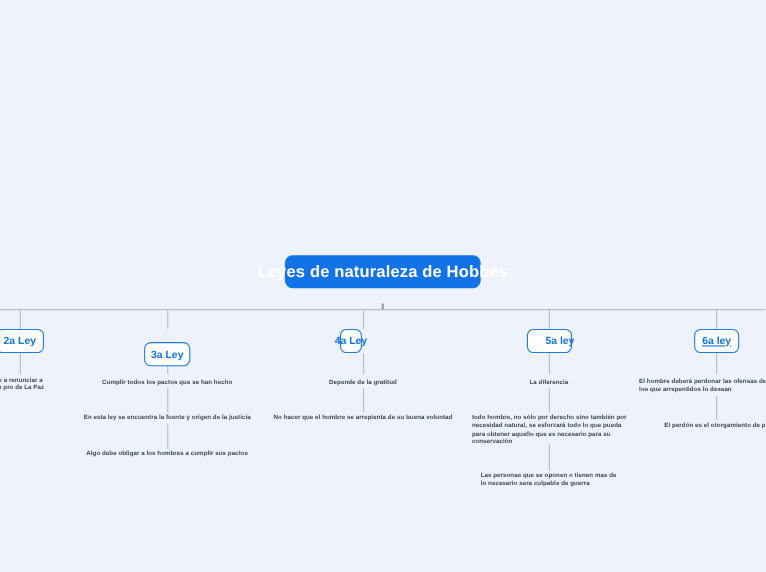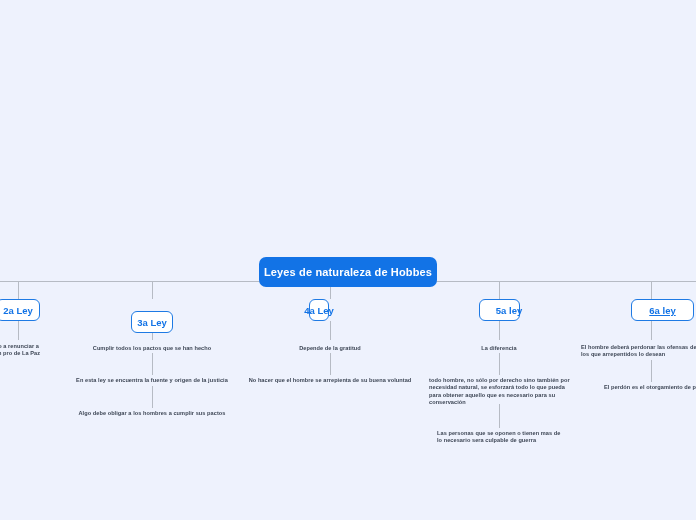--- a/index.html
+++ b/index.html
@@ -25,31 +25,31 @@
     background: #b6bbc4;
   }
   .conn.h { height: 1px; }
   .conn.v { width: 1px; }
   .conn.root-stem { background: #9aa0ab; width: 2px; }
 
   
   .root-node {
     position: absolute;
     left: 259px;
-    top: 257px;
+    top: 232px;
     width: 178px;
     height: 30px;
     background: #1273e6;
     border-radius: 7px;
     box-sizing: border-box;
     display: flex;
     align-items: center;
     justify-content: center;
     color: #ffffff;
-    font-size: 11px;
+    font-size: 15px;
     font-weight: bold;
     letter-spacing: 0.15px;
     white-space: nowrap;
   }
 
   
   .pill {
     position: absolute;
     height: 22px;
     background: #ffffff;
@@ -123,21 +123,21 @@
   </div>
 
   <div class="pill" style="left:309px; top:299px; width:18px;">
     <span>4a Ley</span>
   </div>
 
   <div class="pill" style="left:479px; top:299px; width:41px;padding-left:28px;">
     <span>5a ley</span>
   </div>
 
-  <div class="pill" style="left:631px; top:299px; width:63px;text-decoration:underline;">
+  <div class="pill" style="left:631px; top:299px; width:41px;text-decoration:underline;">
     <span>6a ley</span>
   </div>
 
   <div class="leaf left" style="left: -17px; top: 343px; width: 76px; white-space: pre-line;">puesto a renunciar a
 cho en pro de La Paz</div>
 
   <div class="leaf center nowrap" style="left:52px; top:345px; width:200px;">Cumplir todos los pactos que se han hecho</div>
   <div class="leaf center nowrap" style="left:42px; top:377px; width:220px;">En esta ley se encuentra la fuente y origen de la justicia</div>
   <div class="leaf center nowrap" style="left:47px; top:410px; width:210px;">Algo debe obligar a los hombres a cumplir sus pactos</div>
 

